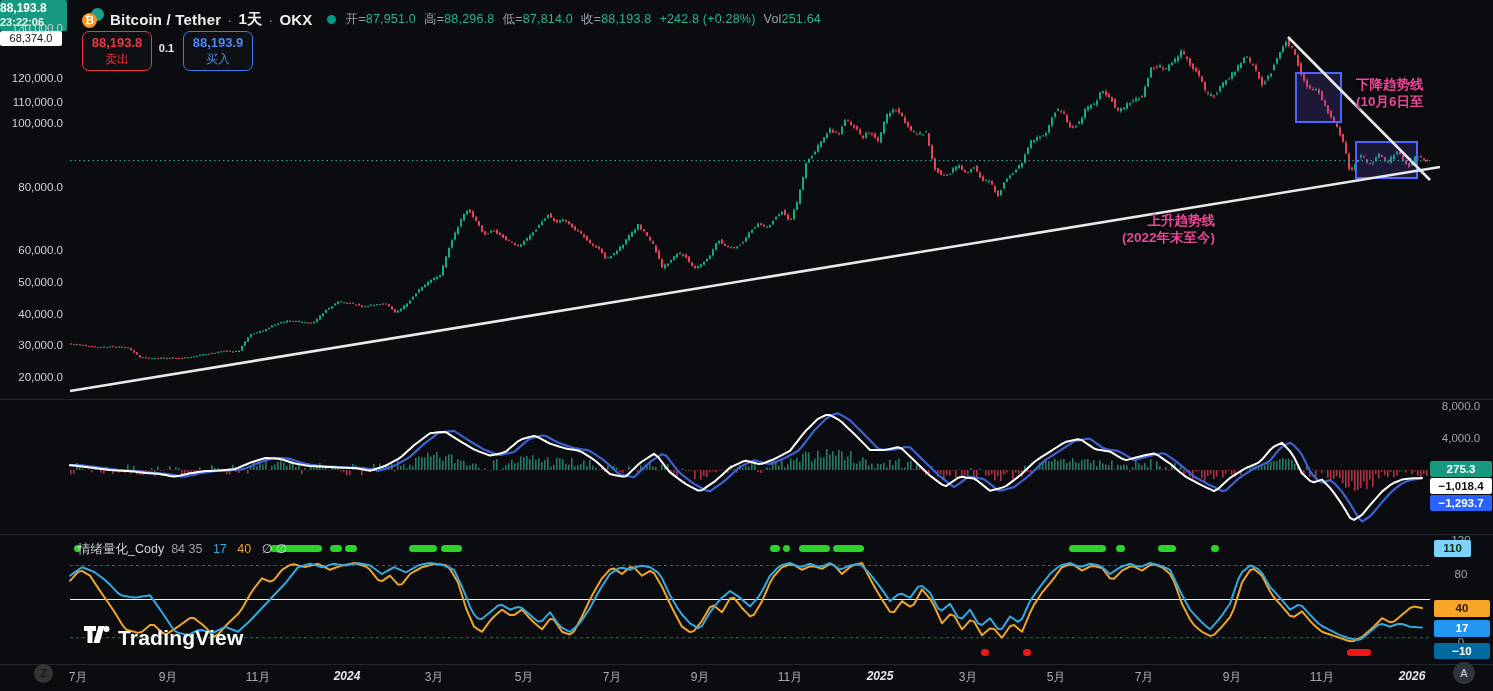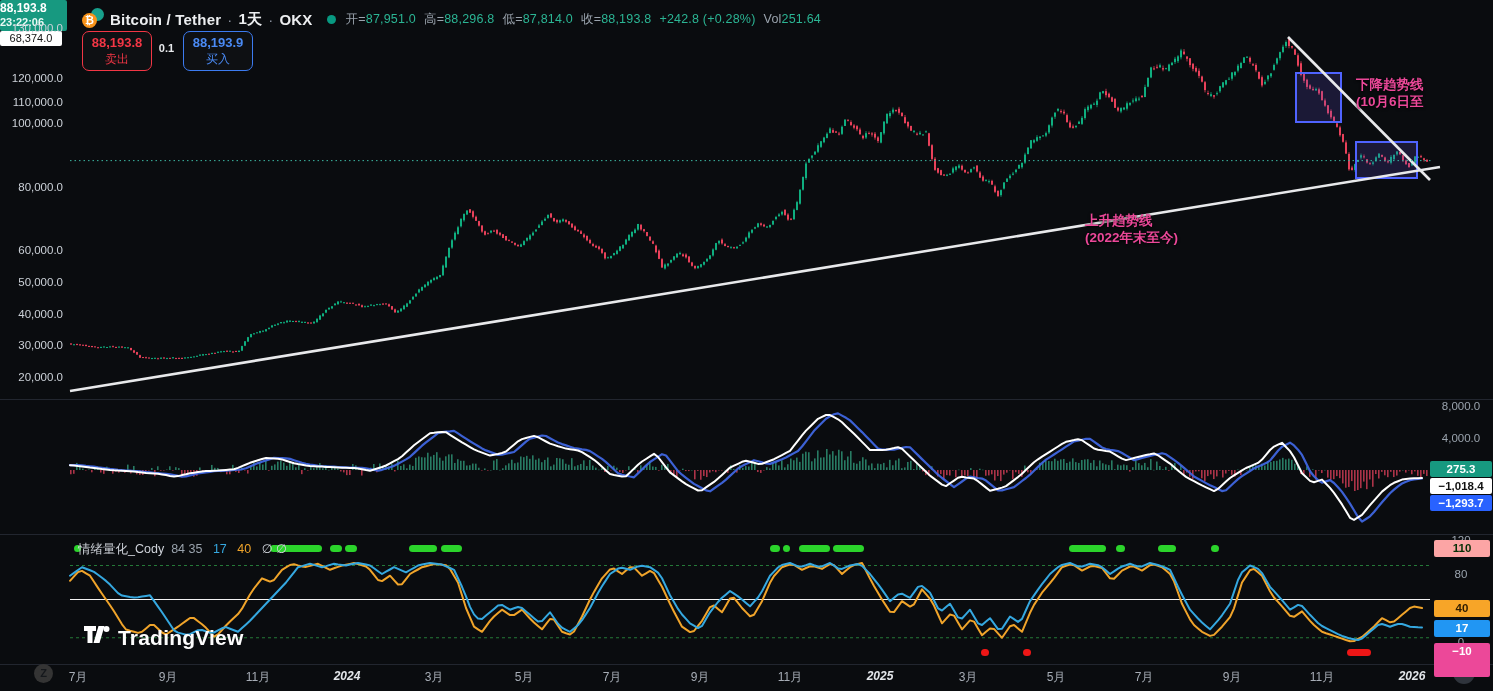--- a/index.html
+++ b/index.html
@@ -1514,21 +1514,21 @@
   <div id="curbadge">
     <div class="cp">88,193.8</div>
     <div class="cd">23:22:06</div>
   </div>
   <div id="tagbadge">68,374.0</div>
 
   <div class="anno" style="left:1356px;top:77px">
     <div>下降趋势线</div>
       <div>(10月6日至</div>
   </div>
-  <div class="anno" style="left:1085px;top:213px;width:130px;text-align:left">
+  <div class="anno" style="left:1085px;top:213px;width:130px;text-align:right">
     <div>上升趋势线</div>
       <div>(2022年末至今)</div>
   </div>
 
   <div class="ititle" style="left:78px;top:541px">
     <span>情绪量化_Cody</span><span class="gry">84 35</span>
     <span class="blu">17</span>
     <span class="org">40</span>
     <span>∅ ∅</span>
   </div>
@@ -1555,24 +1555,24 @@
     <div class="ptick" style="top:338.27272727272725px">30,000.0</div>
     <div class="ptick" style="top:370px">20,000.0</div>
     <div class="rtick" style="top:399px">8,000.0</div>
     <div class="rtick" style="top:431px">4,000.0</div>
     <div class="rtick" style="top:533px">120</div>
     <div class="rtick" style="top:567px">80</div>
     <div class="rtick" style="top:635px">0</div>
     <div class="badge" style="left:1430px;top:461px;width:62px;height:16px;background:#179980;color:#ffffff">275.3</div>
     <div class="badge" style="left:1430px;top:478px;width:62px;height:16px;background:#ffffff;color:#111111">−1,018.4</div>
     <div class="badge" style="left:1430px;top:495px;width:62px;height:16px;background:#2962ff;color:#ffffff">−1,293.7</div>
-    <div class="badge" style="left:1434px;top:540px;width:56px;height:17px;line-height:17px;background:#fca5a5;color:#063006">110</div>
+    <div class="badge" style="left:1434px;top:540px;width:37px;height:17px;line-height:17px;background:#7dd3fc;color:#063006">110</div>
     <div class="badge" style="left:1434px;top:600px;width:56px;height:17px;line-height:17px;background:#f7a528;color:#2d1c00">40</div>
     <div class="badge" style="left:1434px;top:620px;width:56px;height:17px;line-height:17px;background:#2196f3;color:#ffffff">17</div>
-    <div class="badge" style="left:1434px;top:643px;width:56px;height:34px;line-height:17px;background:#ec4899;color:#ffffff">−10</div>
+    <div class="badge" style="left:1434px;top:643px;width:56px;height:16px;line-height:17px;background:#0369a1;color:#ffffff">−10</div>
     <div class="ttick" style="left:78px">7月</div>
     <div class="ttick" style="left:168px">9月</div>
     <div class="ttick" style="left:258px">11月</div>
     <div class="ttick year" style="left:347px">2024</div>
     <div class="ttick" style="left:434px">3月</div>
     <div class="ttick" style="left:524px">5月</div>
     <div class="ttick" style="left:612px">7月</div>
     <div class="ttick" style="left:700px">9月</div>
     <div class="ttick" style="left:790px">11月</div>
     <div class="ttick year" style="left:880px">2025</div>

